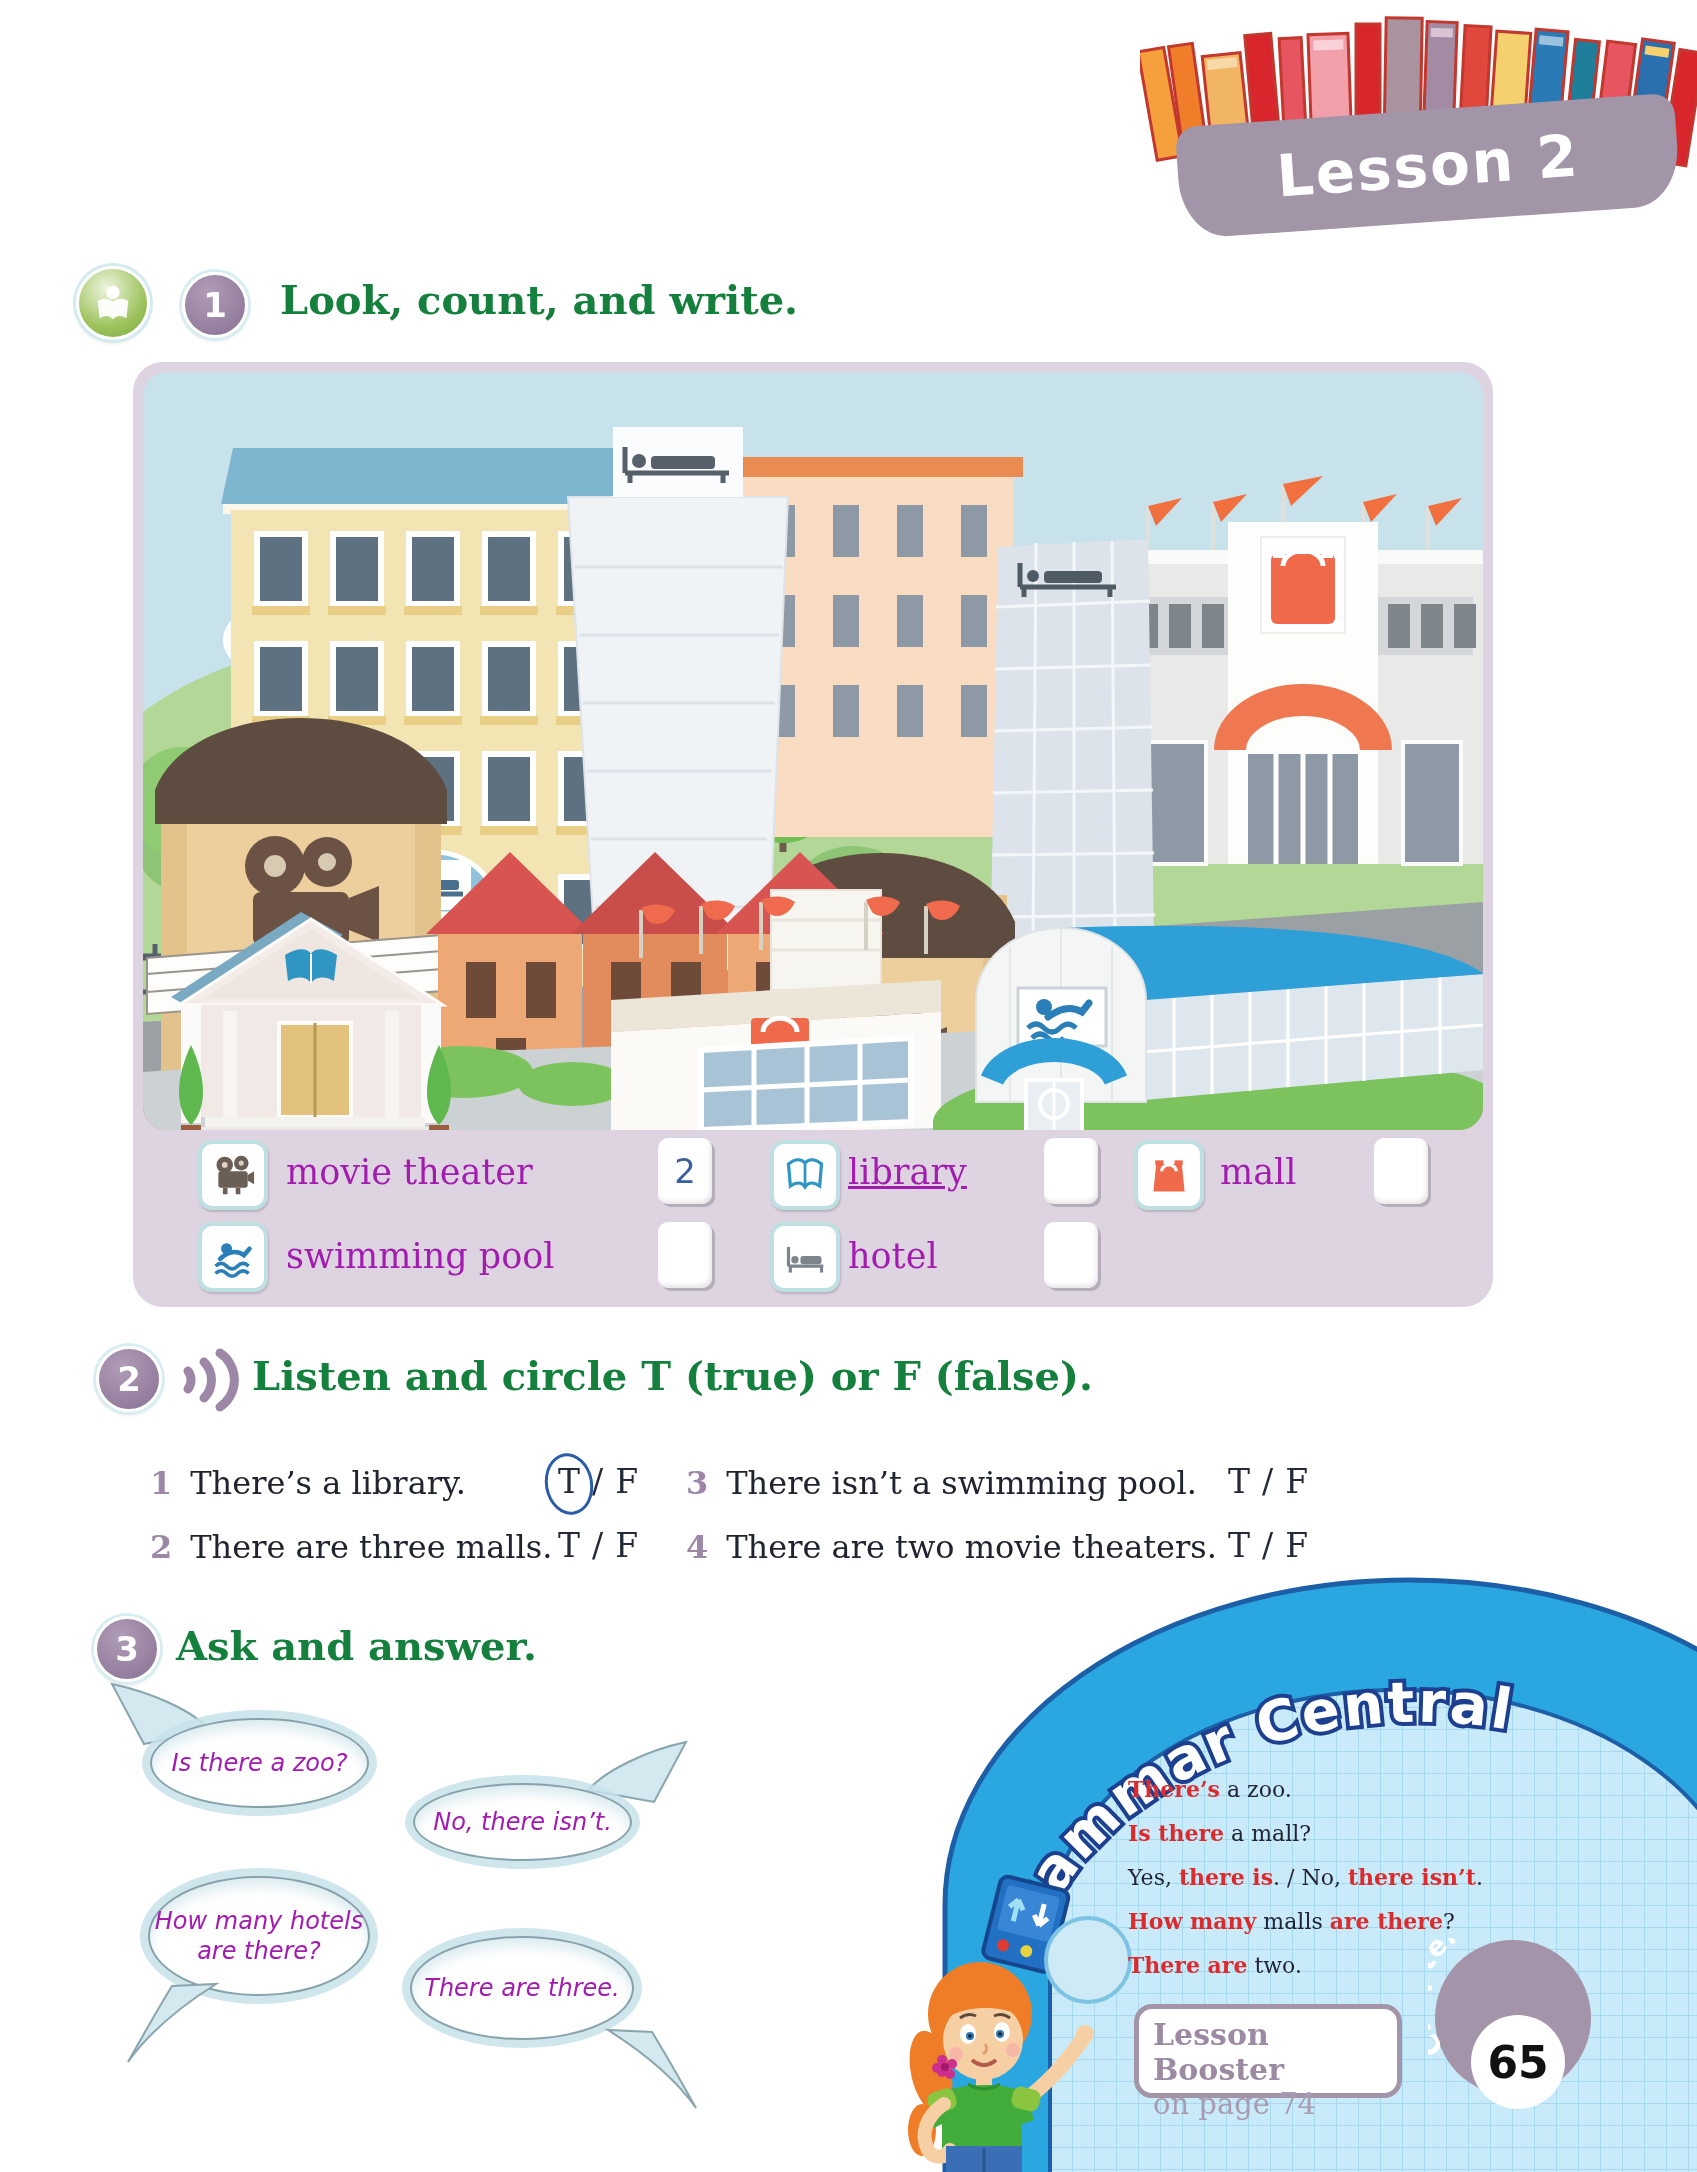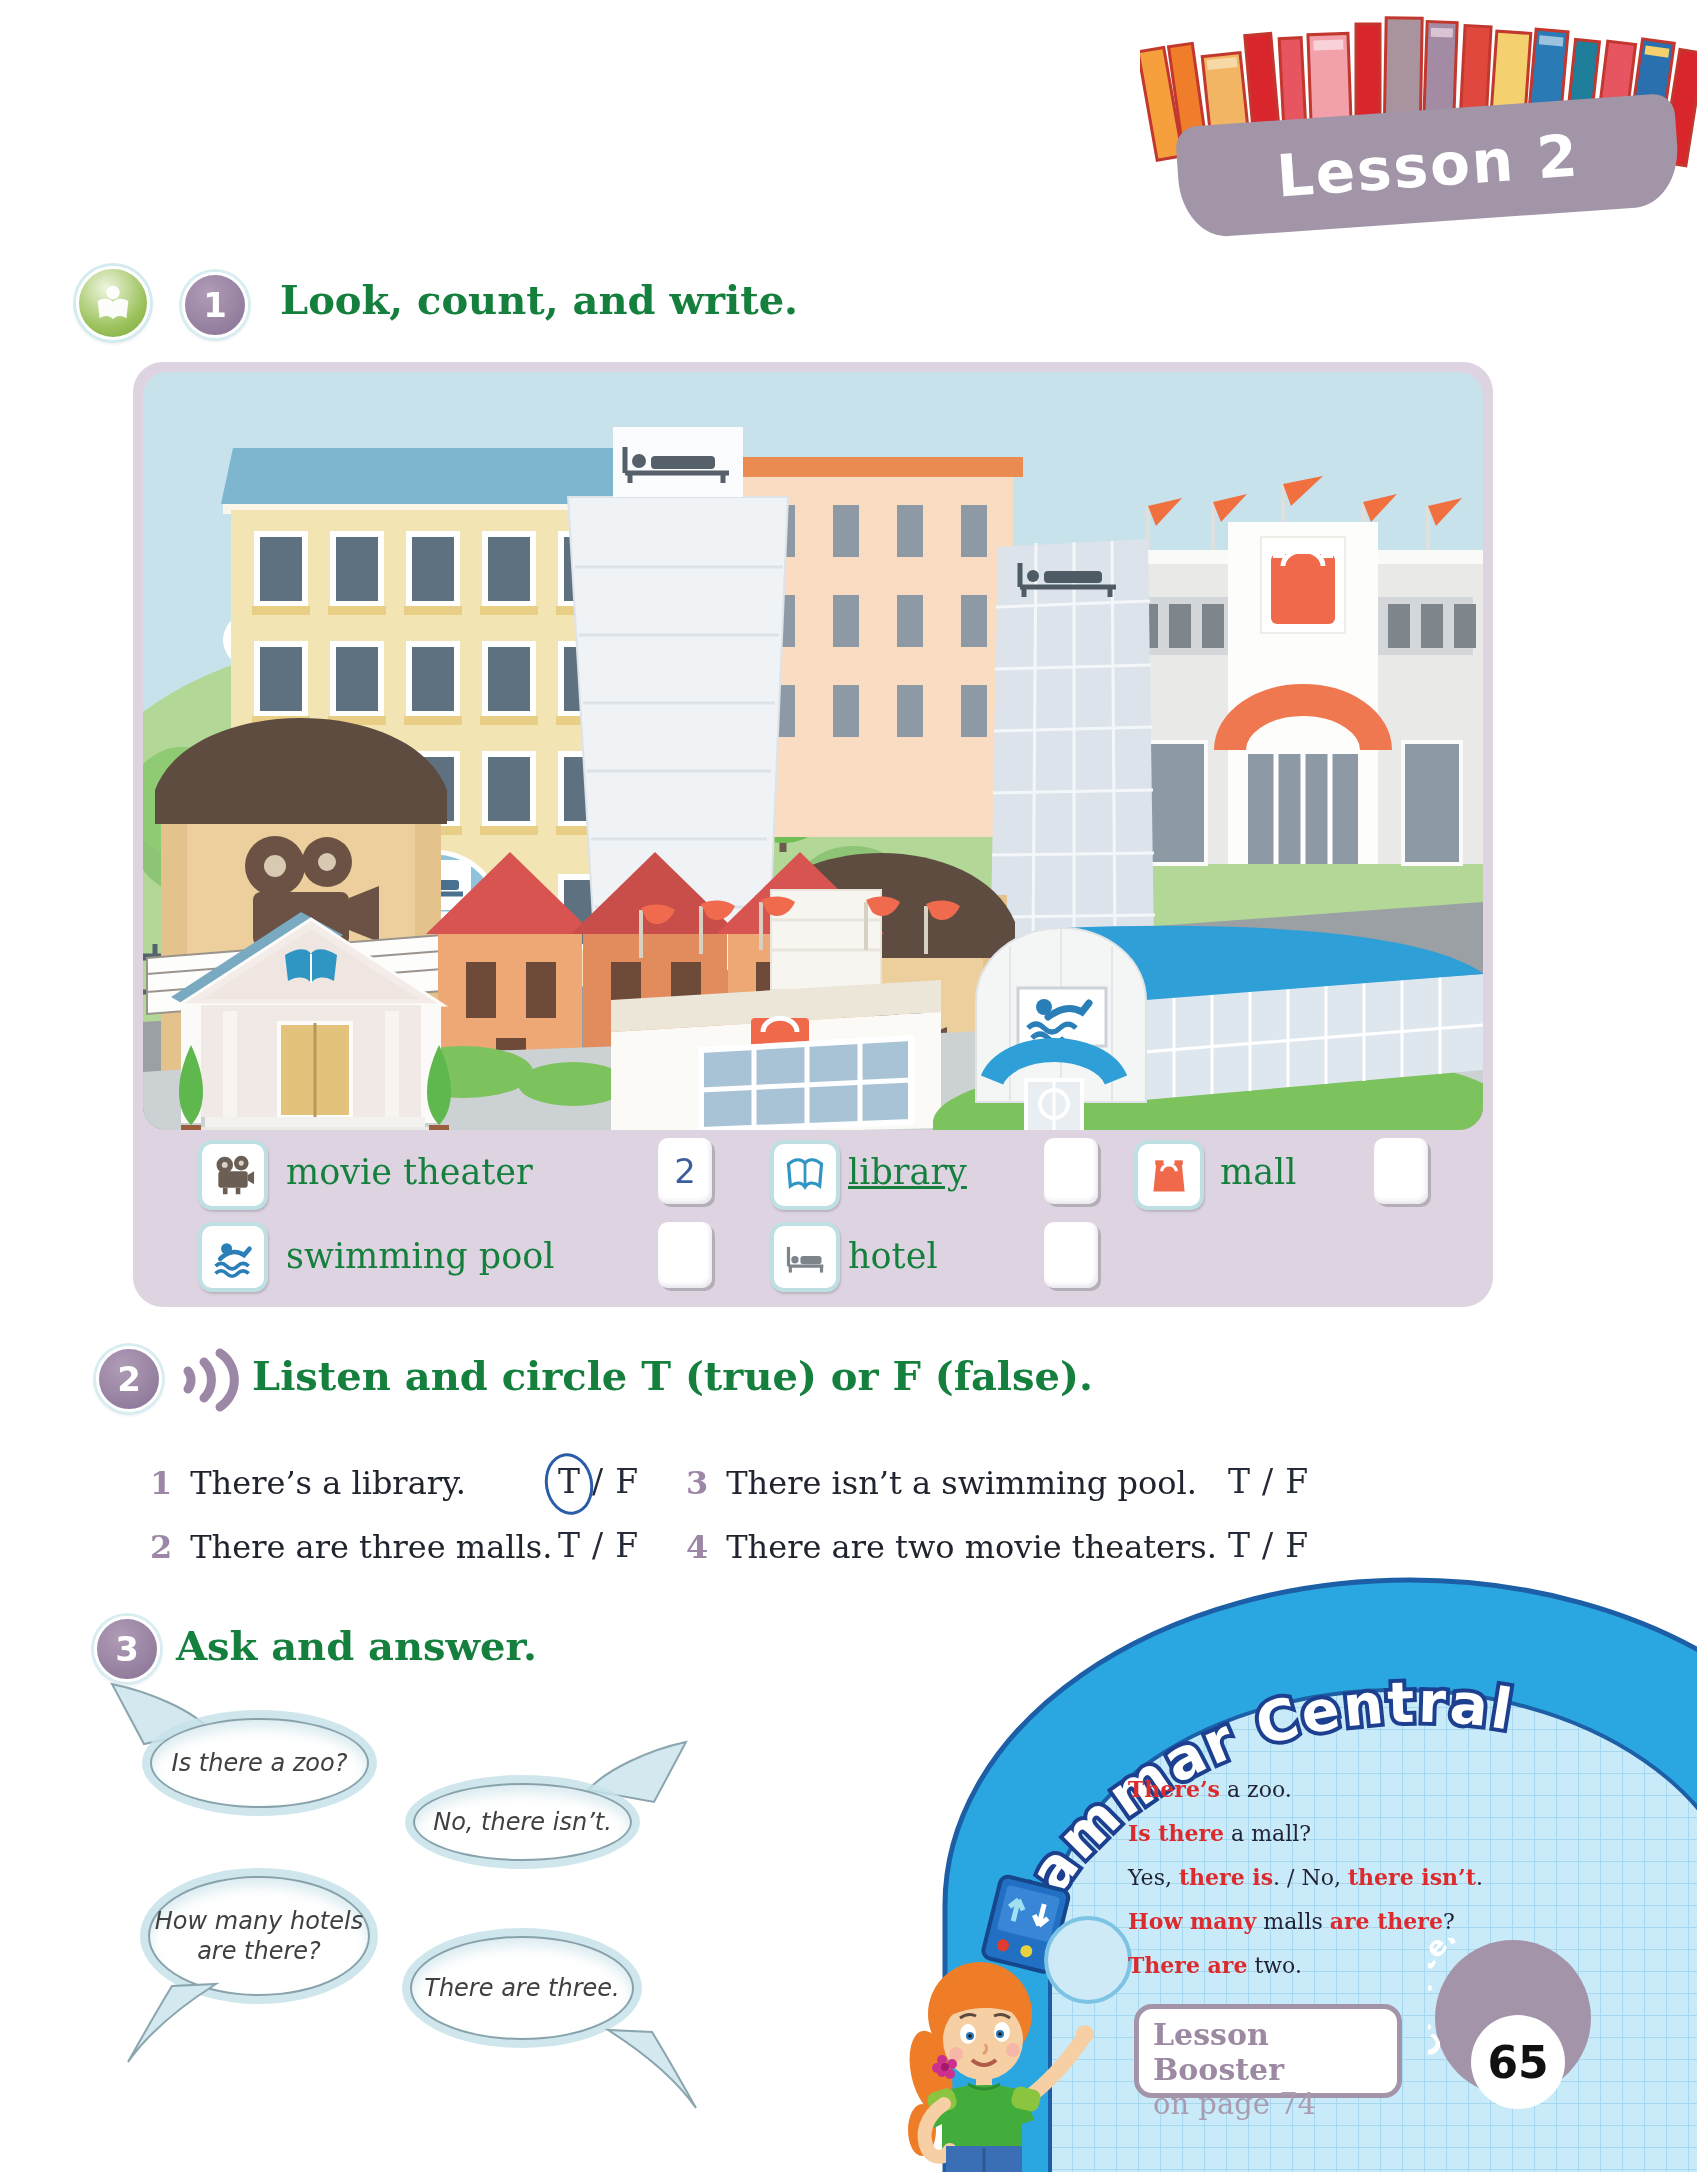--- a/index.html
+++ b/index.html
@@ -26,40 +26,40 @@
     display:flex;align-items:center;justify-content:center;}
 
   
   .panel{position:absolute;left:133px;top:362px;width:1360px;height:945px;
     background:#ded4e1;border-radius:30px;}
   .scene{position:absolute;left:143px;top:372px;width:1340px;height:758px;
     border-radius:24px;overflow:hidden;}
   .icon-tile{position:absolute;width:62px;height:62px;background:#fff;border:4px solid #bfe0e2;
     border-radius:14px;display:flex;align-items:center;justify-content:center;
     box-shadow:1px 2px 2px rgba(110,100,120,.3);}
-  .word-label{position:absolute;font-size:35px;color:#15803d;white-space:nowrap;}
+  .word-label{position:absolute;font-size:35px;color:#a21caf;white-space:nowrap;}
   .ans-box{position:absolute;width:54px;height:66px;background:#fff;border-radius:10px;
     box-shadow:3px 3px 0 #b4aeb8,inset -2px -3px 4px #eae6ec;
     display:flex;align-items:center;justify-content:center;
     font-family:"DejaVu Sans",sans-serif;font-size:34px;color:#3b5f9e;}
 
   
   .audio-icon{position:absolute;left:180px;top:1344px;}
   .tf-line{position:absolute;font-size:32px;color:#20242e;white-space:nowrap;}
   .tf-num{color:#9d87a6;font-weight:bold;margin-right:18px;}
   .tf{position:absolute;font-size:33px;color:#252a38;white-space:nowrap;}
   .tf span{margin:0 6px;}
   .circled{position:relative;display:inline-block;}
   .circled::after{content:"";position:absolute;left:-13px;top:-9px;width:42px;height:56px;
     border:3px solid #2a5ca8;border-radius:50%;transform:rotate(-10deg);}
 
   
   .bubble{position:absolute;background:#fff;border:2px solid #87a2ab;border-radius:50%;
     display:flex;align-items:center;justify-content:center;text-align:center;
-    font-family:"DejaVu Sans",sans-serif;font-style:italic;font-size:24px;color:#404040;
+    font-family:"DejaVu Sans",sans-serif;font-style:italic;font-size:24px;color:#a21caf;
     box-shadow:0 0 0 8px rgba(199,226,234,.85),inset 0 8px 12px rgba(186,218,228,.5);
     line-height:1.25;}
   .tail{position:absolute;}
 
   
   .gram-svg{position:absolute;left:940px;top:1575px;}
   .gline{position:absolute;font-size:22px;color:#232336;white-space:nowrap;}
   .gred{color:#dc2a2d;font-weight:bold;}
   .booster{position:absolute;left:1134px;top:2004px;width:268px;height:94px;background:#fff;
     border:5px solid #a394a9;border-radius:18px;padding:8px 14px;box-sizing:border-box;}

